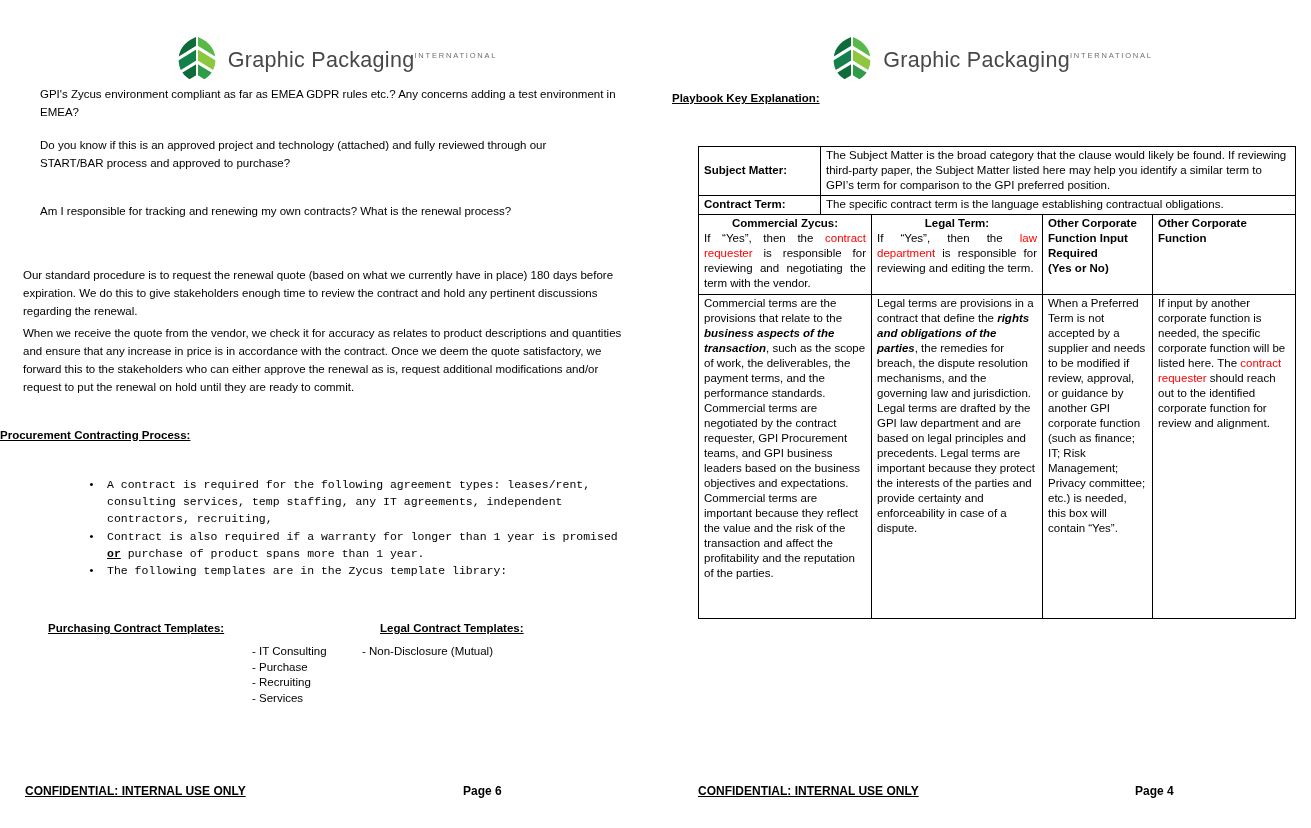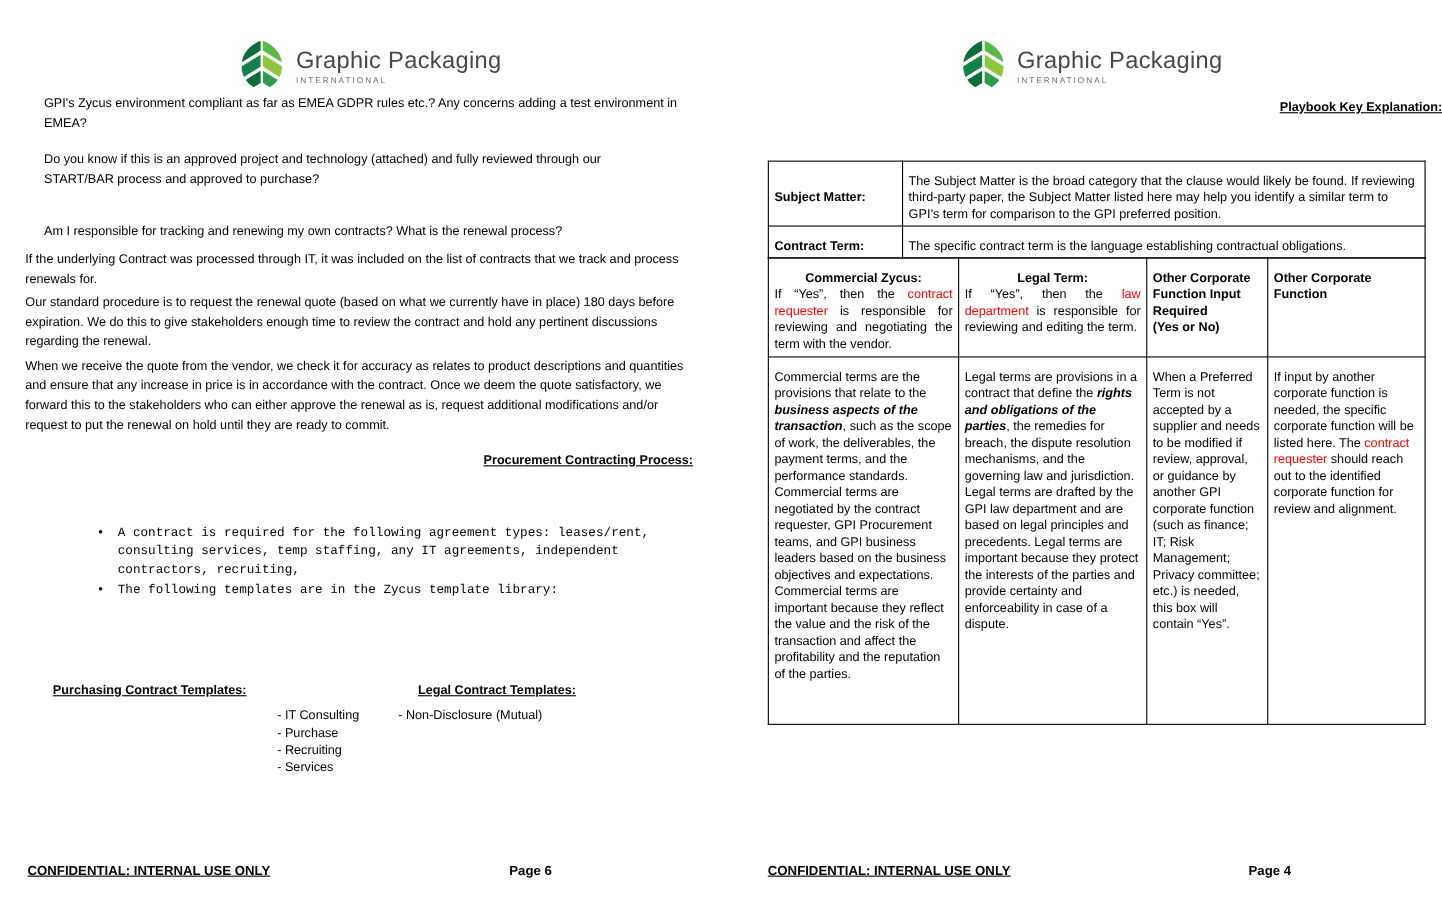--- a/index.html
+++ b/index.html
@@ -8,58 +8,58 @@
     font-family:"Liberation Sans",sans-serif;color:#000;
     overflow:hidden;position:relative;
   }
   .page{position:absolute;top:0;height:828px;background:#fff;}
   .page-left{left:0;width:672px;}
   .page-right{left:672px;width:639px;}
 
   
   .logo-row{position:absolute;top:36px;left:0;width:100%;display:flex;justify-content:center;align-items:center;}
   .logo-mark{flex:0 0 auto;margin-right:9px;}
-  .brand-text{display:flex;flex-direction:column;justify-content:center;}
+  .brand-text{display:flex;flex-direction:row;justify-content:center;}
   .brand-name{font-size:21.5px;color:#474745;letter-spacing:.3px;line-height:22px;}
   .brand-sub{font-size:7.5px;color:#6e6e6c;letter-spacing:1.8px;margin-top:2px;}
 
   .blk{position:absolute;font-size:11.5px;line-height:18px;}
   .b{font-weight:bold;}
   .u{text-decoration:underline;}
-  .center{text-align:right;}
+  .center{text-align:left;}
   .seg-red{color:#ff0000;}
   .seg-bi{font-weight:bold;font-style:italic;}
   .seg-bu{font-weight:bold;text-decoration:underline;}
 
   
   .q1{left:40px;top:85px;width:580px;}
   .q2{left:40px;top:136px;width:560px;}
   .q3{left:40px;top:202px;width:600px;}
   .a1{left:23px;top:227px;width:600px;}
   .a2{left:23px;top:266px;width:604px;}
   .a3{left:23px;top:324px;width:604px;}
-  .proc-heading{left:0;top:410px;width:606px;padding-left:24px;}
+  .proc-heading{left:0;top:426px;width:606px;}
   .tc{left:48px;top:444px;width:578px;}
   .bullets{left:70px;top:476px;width:552px;font-family:Liberation Mono, monospace;}
   .bullets .li{position:relative;padding-left:37px;line-height:17.2px;}
   .bullets .li::before{content:"•";position:absolute;left:18px;}
   .tmpl-h1{left:48px;top:619px;}
   .tmpl-h2{left:380px;top:619px;}
   .tmpl-col1{left:55px;top:644px;line-height:15.6px;}
   .tmpl-col2{left:252px;top:644px;line-height:15.6px;}
   .tmpl-col3{left:362px;top:644px;line-height:15.6px;}
   .footer-conf{left:25px;top:782px;font-size:12px;}
   .footer-page{left:463px;top:782px;font-size:12px;}
   .page-right .footer-conf{left:26px;}
 
   
   .r-heading{left:0;top:89px;width:639px;}
   .ptable-wrap{position:absolute;left:26px;top:146px;width:597px;}
   table{border-collapse:collapse;table-layout:fixed;width:597px;}
-  td{border:1px solid #000;vertical-align:top;padding:11px 5px 2px 5px;
+  td{border:1px solid #000;vertical-align:top;padding:1px 5px 2px 5px;
      font-size:11.5px;line-height:15px;}
   .tmain{margin-top:-1px;}
   .lblcell{vertical-align:middle;font-weight:bold;}
   .cell-title{font-weight:bold;text-align:center;}
   .cell-desc{text-align:justify;}
   .hdr-left{font-weight:bold;}
   .r-subject{height:45px;}
   .r-contract{height:19px;margin-left:44px;}
   .r-hdr td{height:76px;}
   .r-body td{height:320px;}
@@ -92,29 +92,29 @@
     </svg>
     <div class="brand-text">
       <span class="brand-name">Graphic Packaging</span>
       <span class="brand-sub">INTERNATIONAL</span>
     </div>
   </div>
 
   <div class="blk q1">GPI's Zycus environment compliant as far as EMEA GDPR rules etc.? Any concerns adding a test environment in EMEA?</div>
   <div class="blk q2">Do you know if this is an approved project and technology (attached) and fully reviewed through our START/BAR process and approved to purchase?</div>
   <div class="blk q3">Am I responsible for tracking and renewing my own contracts? What is the renewal process?</div>
-  <div class="blk a1">If the underlying Contract was processed through IT, it was included on the list of contracts that we track and process renewals for.</div>
   <div class="blk a2">Our standard procedure is to request the renewal quote (based on what we currently have in place) 180 days before expiration.  We do this to give stakeholders enough time to review the contract and hold any pertinent discussions regarding the renewal.</div>
   <div class="blk a3">When we receive the quote from the vendor, we check it for accuracy as relates to product descriptions and quantities and ensure that any increase in price is in accordance with the contract.  Once we deem the quote satisfactory, we forward this to the stakeholders who can either approve the renewal as is, request additional modifications and/or request to put the renewal on hold until they are ready to commit.</div>
 
   <div class="blk proc-heading center b u">Procurement Contracting Process:</div>
 
 
   <div class="blk bullets">
     <div class="li">A contract is required for the following agreement types: leases/rent, consulting services, temp staffing, any IT agreements, independent contractors, recruiting,</div>
+    <div class="li"><span>Contract is also required if a warranty for longer than 1 year is promised </span><span class="seg-bu">or</span><span> purchase of product spans more than 1 year.</span></div>
     <div class="li">The following templates are in the Zycus template library:</div>
   </div>
 
   <div class="blk tmpl-h1 b u">Purchasing Contract Templates:</div>
   <div class="blk tmpl-h2 b u">Legal Contract Templates:</div>
   <div class="blk tmpl-col2">
       <div class="list-line">- IT Consulting</div>
       <div class="list-line">- Purchase</div>
       <div class="list-line">- Recruiting</div>
       <div class="list-line">- Services</div>

